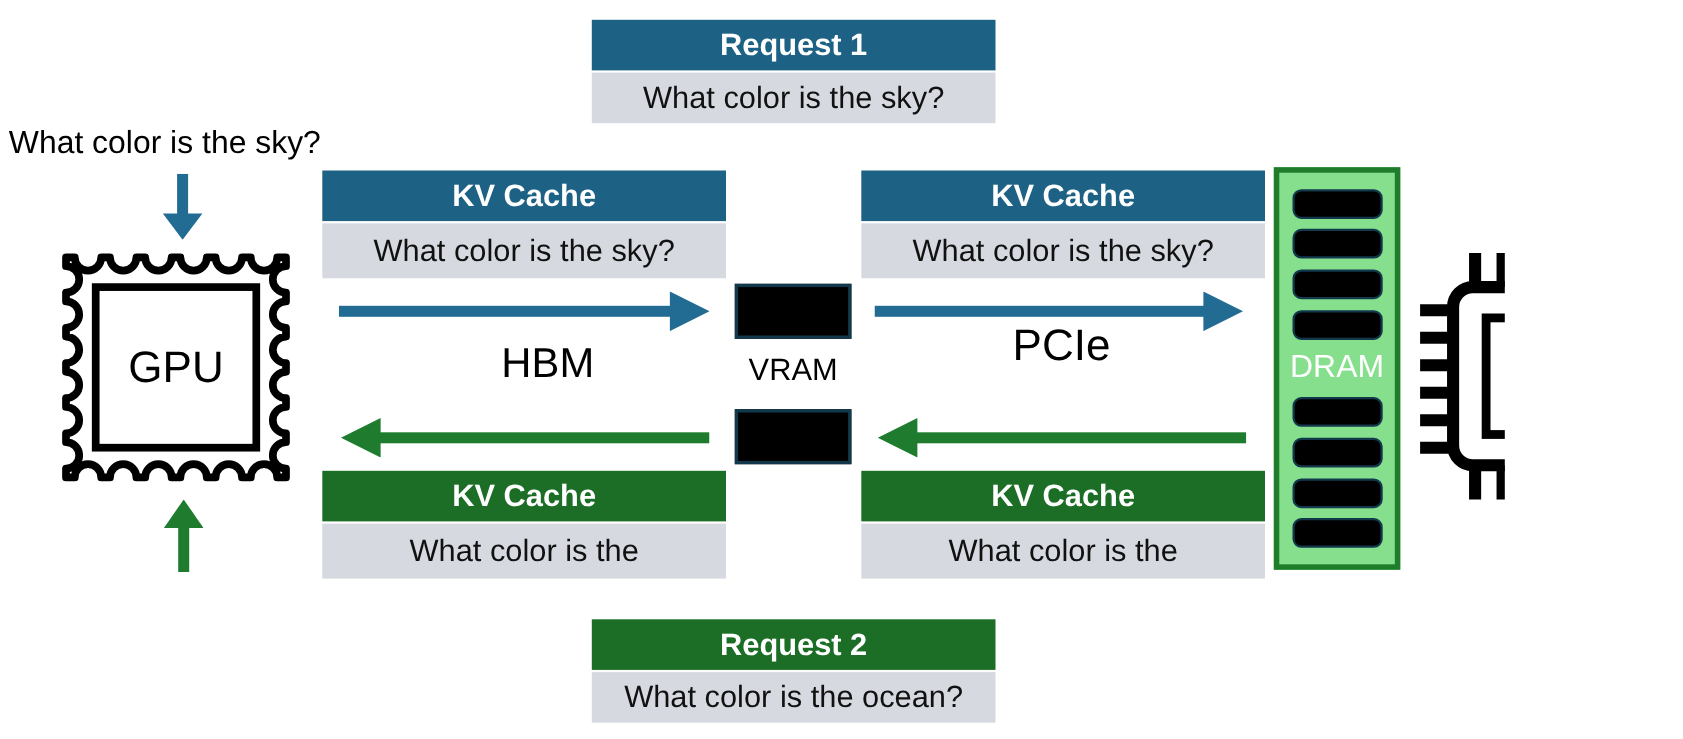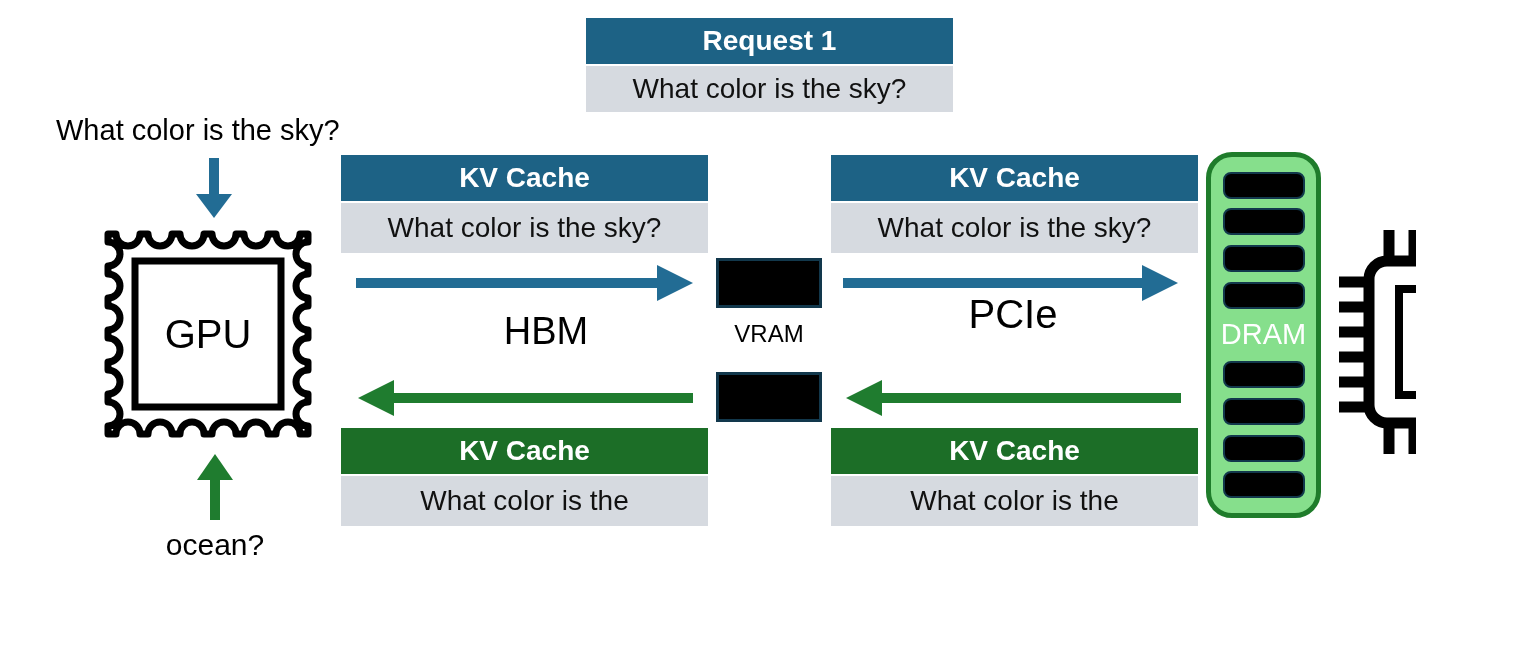--- a/index.html
+++ b/index.html
@@ -1,18 +1,18 @@
 <!DOCTYPE html>
 <html style="--teal: #1D6285; --teal_arrow: #226C94; --green: #1C6E27; --green_arrow: #1F7C2F; --body_gray: #D6DAE0; --dram_fill: #86DF8C; --dram_border: #1F7C2B; --slot_border: #12384C;"><head>
 <meta charset="utf-8">
 <style>
   html,body{margin:0;padding:0;background:#fff;}
   #canvas{
     position:relative;width:1368px;height:672px;background:#ffffff;
-    font-family:"Liberation Sans",sans-serif;overflow:hidden;margin-left:48px;
+    font-family:"Liberation Sans",sans-serif;overflow:hidden;
   }
   #canvas > *{position:absolute;}
 
   
   .stack{display:block;}
   .hdr{
     height:46px;display:flex;align-items:center;justify-content:center;
     color:#fff;font-weight:bold;font-size:28px;
   }
   .hdr.teal{background:var(--teal,#1D6285);}
@@ -85,21 +85,20 @@
          v-8 a12 12 0 0 0 0 -24 v-8 a12 12 0 0 0 0 -24 v-8 a12 12 0 0 0 0 -24 v-8 a12 12 0 0 0 0 -24 v-8 a12 12 0 0 0 0 -24 v-8 a12 12 0 0 0 0 -24 v-8 Z"></path>
     <rect class="die" x="42" y="43" width="146" height="146"></rect>
     <text class="icon-label" x="115" y="116" font-size="40">GPU</text>
   </svg>
 
   <svg class="green-arrow" style="left:149px;top:454px;" width="36" height="66" viewBox="0 0 36 66">
     <polygon points="0,26 18,0 36,26"></polygon>
     <rect x="13" y="24" width="10" height="42"></rect>
   </svg>
 
-  <div class="label center" style="left:90px;top:528px;width:154px;font-size:30px;">ocean?</div>
 
   <div class="stack" style="left:293px;top:155px;width:367px;">
     <div class="hdr teal">KV Cache</div>
     <div class="bdy">What color is the sky?</div>
   </div>
 
   <svg class="teal-arrow" style="left:308px;top:265px;" width="337" height="36" viewBox="0 0 337 36">
     <rect x="0" y="13" width="303" height="10"></rect>
     <polygon points="301,0 337,18 301,36"></polygon>
   </svg>
@@ -108,21 +107,21 @@
     <rect x="32" y="13" width="303" height="10"></rect>
     <polygon points="36,0 0,18 36,36"></polygon>
   </svg>
 
   <div class="stack" style="left:293px;top:428px;width:367px;">
     <div class="hdr green">KV Cache</div>
     <div class="bdy">What color is the</div>
   </div>
 
   <div class="vram-block" style="left:668px;top:258px;"></div>
-  <div class="label center" style="left:660px;top:320px;width:122px;font-size:24px;">VRAM</div>
+  <div class="label center" style="left:660px;top:320px;width:122px;font-size:28px;">VRAM</div>
   <div class="vram-block" style="left:668px;top:372px;"></div>
 
   <div class="stack" style="left:783px;top:155px;width:367px;">
     <div class="hdr teal">KV Cache</div>
     <div class="bdy">What color is the sky?</div>
   </div>
 
   <svg class="teal-arrow" style="left:795px;top:265px;" width="335" height="36" viewBox="0 0 335 36">
     <rect x="0" y="13" width="301" height="10"></rect>
     <polygon points="299,0 335,18 299,36"></polygon>
@@ -131,21 +130,21 @@
   <svg class="green-arrow" style="left:798px;top:380px;" width="335" height="36" viewBox="0 0 335 36">
     <rect x="32" y="13" width="303" height="10"></rect>
     <polygon points="36,0 0,18 36,36"></polygon>
   </svg>
 
   <div class="stack" style="left:783px;top:428px;width:367px;">
     <div class="hdr green">KV Cache</div>
     <div class="bdy">What color is the</div>
   </div>
 
-  <div class="dram" style="left:1158px;top:152px;border-radius:26px;">
+  <div class="dram" style="left:1158px;top:152px;">
     <div class="dram-slot"></div>
     <div class="dram-slot"></div>
     <div class="dram-slot"></div>
     <div class="dram-slot"></div>
     <div class="dram-label">DRAM</div>
     <div class="dram-slot"></div>
     <div class="dram-slot"></div>
     <div class="dram-slot"></div>
     <div class="dram-slot"></div>
   </div>
@@ -175,14 +174,18 @@
       <line x1="199" y1="116" x2="229" y2="116"></line>
         <line x1="199" y1="141" x2="229" y2="141"></line>
       <line x1="199" y1="166" x2="229" y2="166"></line>
         <line x1="199" y1="191" x2="229" y2="191"></line>
     </g>
     <rect class="cpu-body" x="33" y="45" width="166" height="162" rx="18"></rect>
     <rect class="cpu-inner" x="63" y="73" width="106" height="106"></rect>
     <text class="icon-label" x="116" y="127" font-size="34">CPU</text>
   </svg>
 
+  <div class="stack" style="left:538px;top:563px;width:367px;">
+    <div class="hdr green">Request 2</div>
+    <div class="bdy h46">What color is the ocean?</div>
+  </div>
 
 </div>
 
 </body></html>

